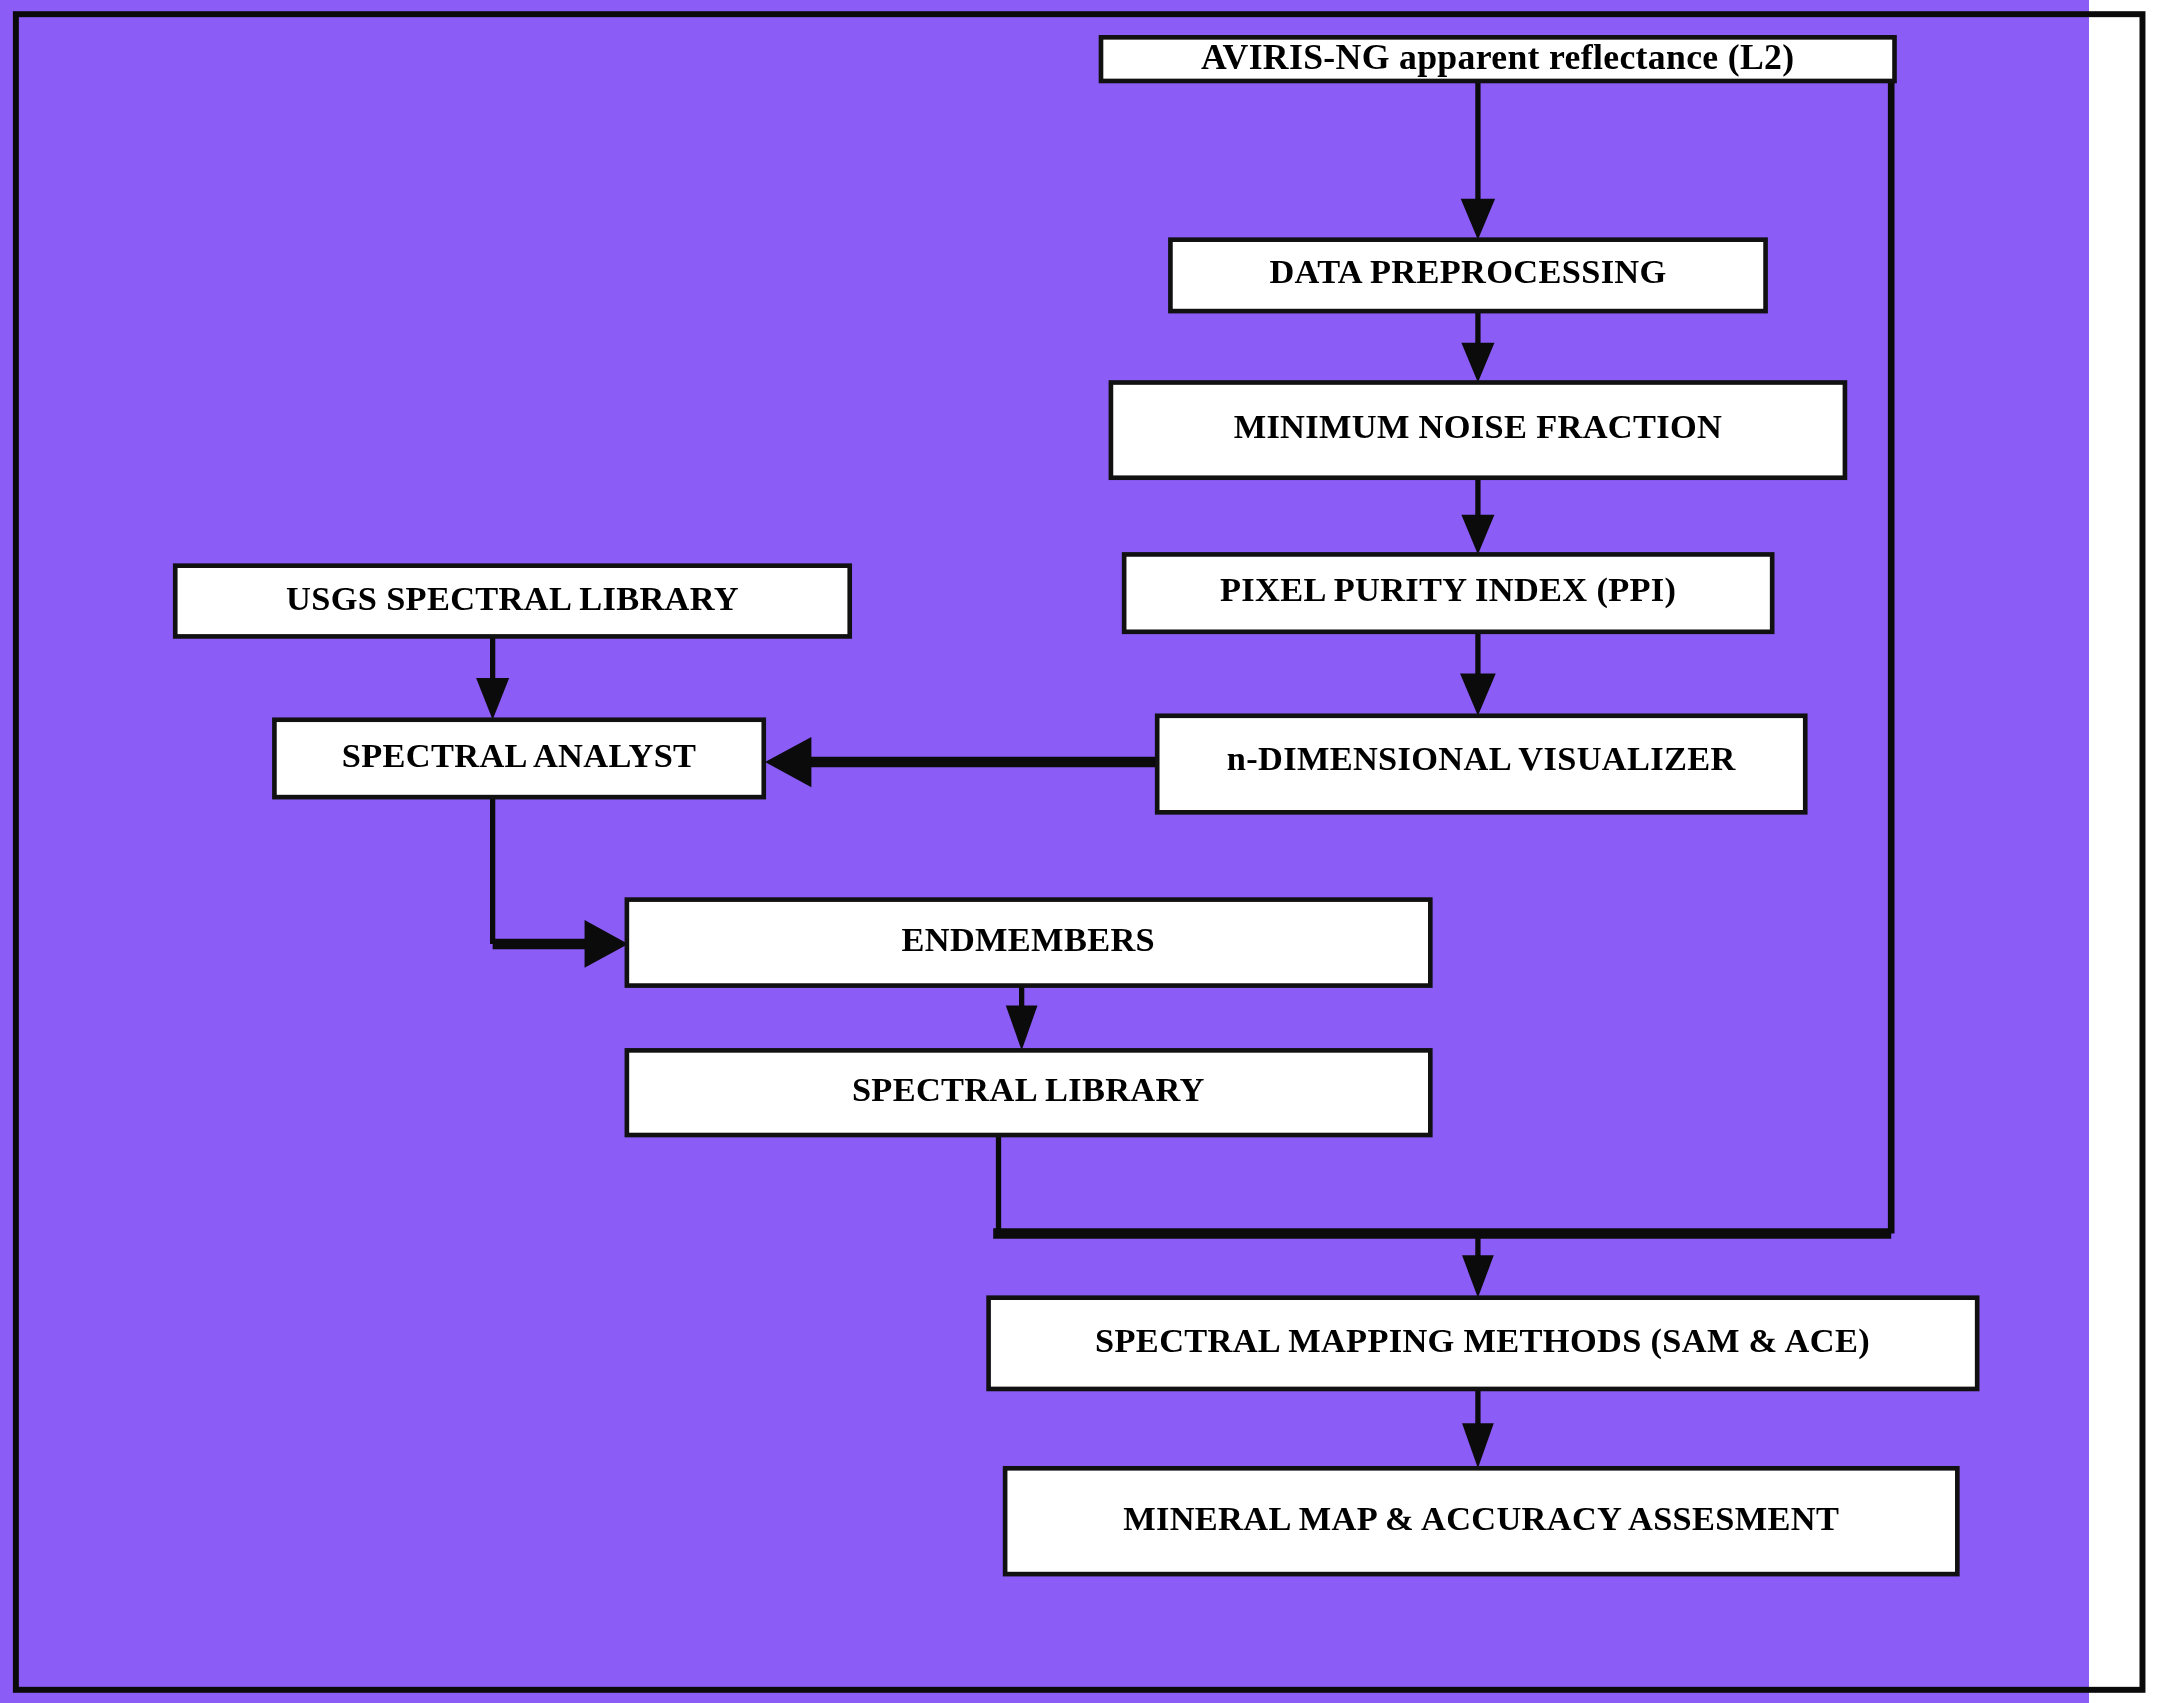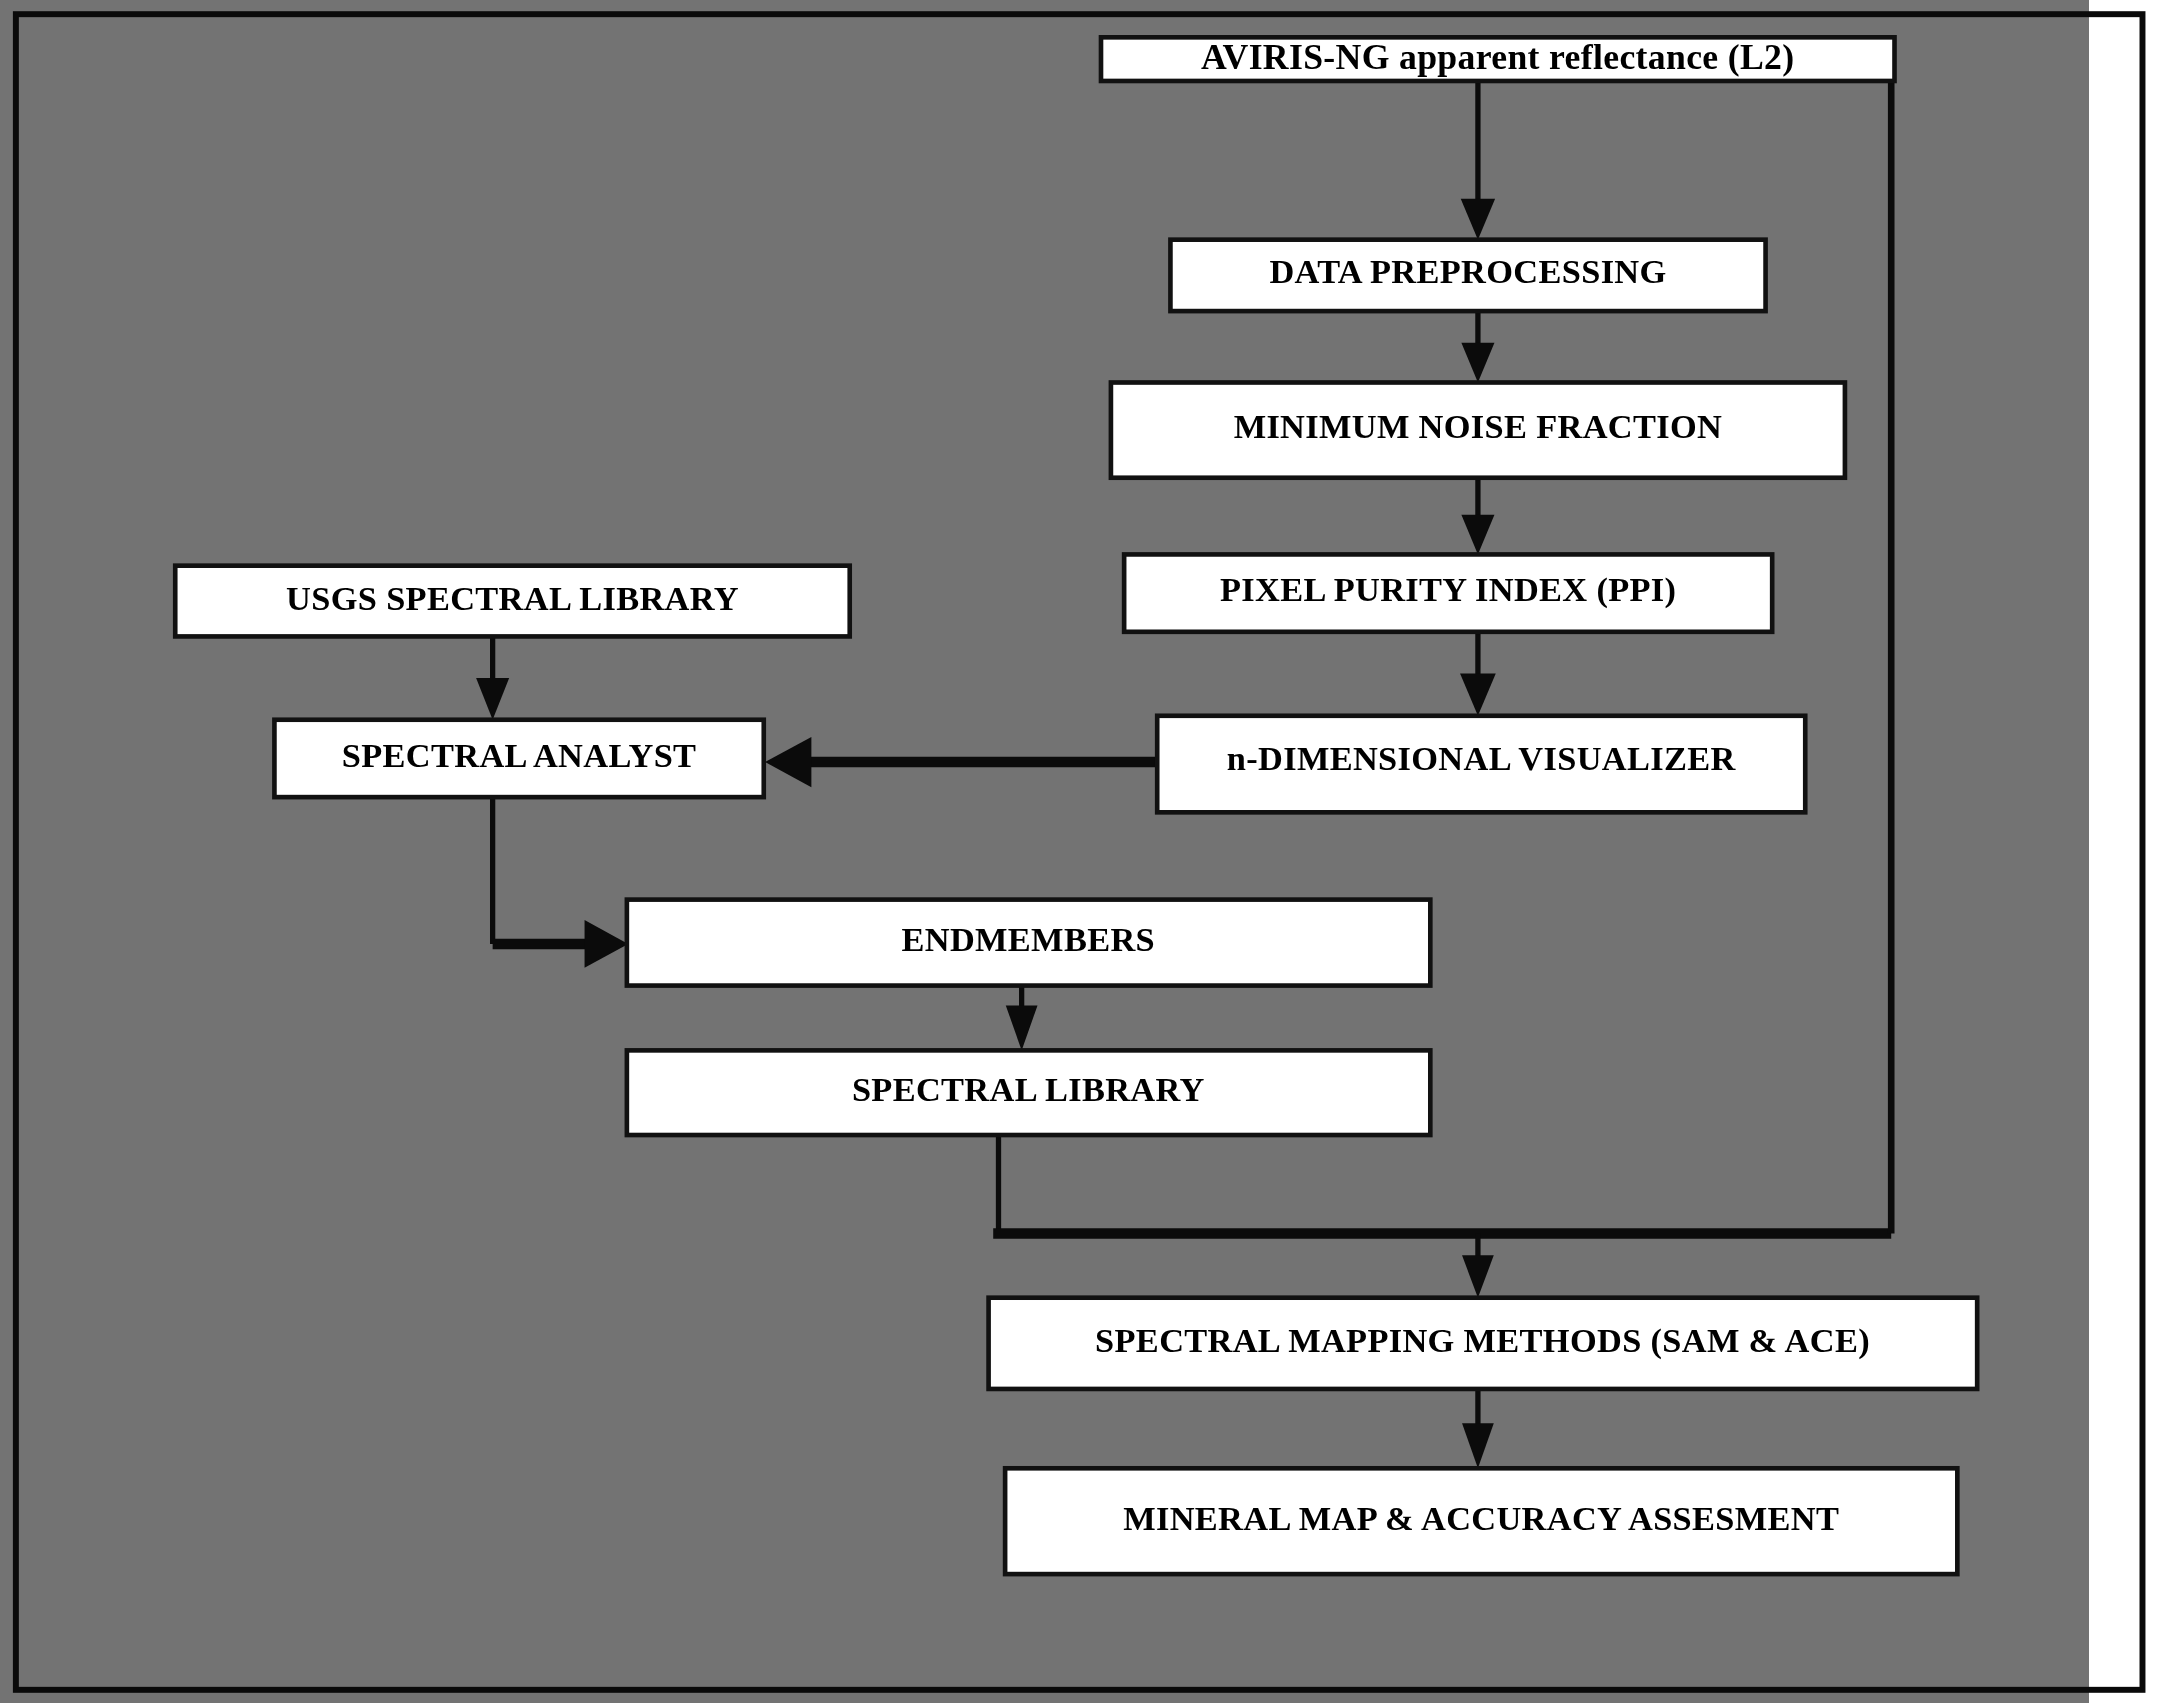--- a/index.html
+++ b/index.html
@@ -11,21 +11,21 @@
   body {
     width: 2161px;
     height: 1704px;
     font-family: "Liberation Serif", "DejaVu Serif", serif;
     overflow: hidden;
   }
   #diagram-root {
     position: relative;
     width: 2089px;
     height: 1704px;
-    background: #737373;
+    background: #8b5cf6;
   }
   svg.flow-canvas {
     position: absolute;
     left: 0;
     top: 0;
     width: 2161px;
     height: 1704px;
     display: block;
   }
   .frame-rect {

